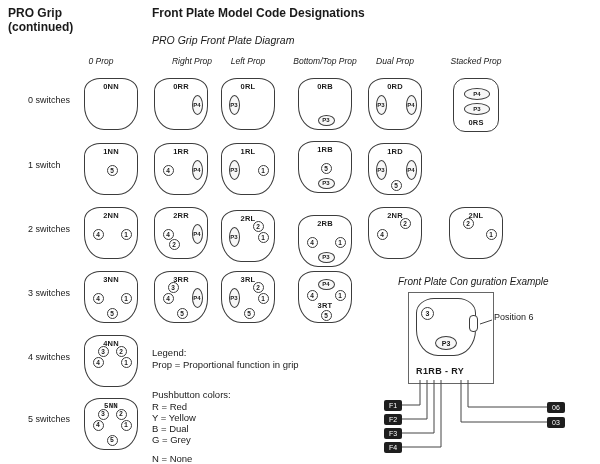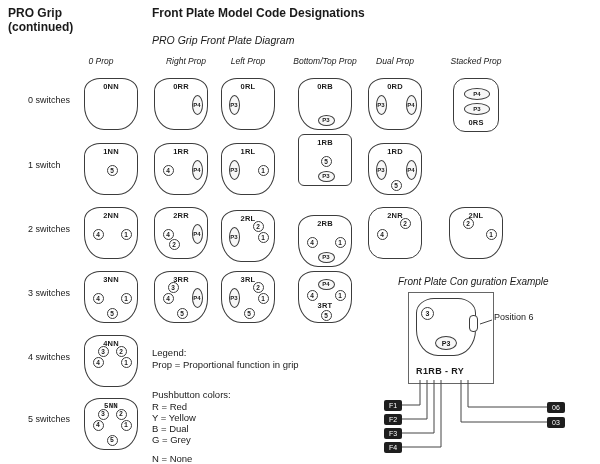--- a/index.html
+++ b/index.html
@@ -66,21 +66,21 @@
 </style>
 </head>
 <body>
 
 <div class="abs sec-title">PRO Grip</div>
 <div class="abs sec-sub">(continued)</div>
 <div class="abs page-title">Front Plate Model Code Designations</div>
 <div class="abs diagram-title">PRO Grip Front Plate Diagram</div>
 
 <div class="abs col-header" style="left:63px">0 Prop</div>
-<div class="abs col-header" style="left:148px">Right Prop</div>
+<div class="abs col-header" style="left:154px">Right Prop</div>
 <div class="abs col-header" style="left:210px">Left Prop</div>
 <div class="abs col-header" style="left:287px">Bottom/Top Prop</div>
 <div class="abs col-header" style="left:357px">Dual Prop</div>
 <div class="abs col-header" style="left:438px">Stacked Prop</div>
 
 <div class="abs row-label" style="top:95px">0 switches</div>
 <div class="abs row-label" style="top:160px">1 switch</div>
 <div class="abs row-label" style="top:224px">2 switches</div>
 <div class="abs row-label" style="top:288px">3 switches</div>
 <div class="abs row-label" style="top:352px">4 switches</div>
@@ -119,21 +119,21 @@
     <div class="grip" style="left: 154px; top: 143px;">
       <div class="grip-code pos-top">1RR</div>
       <div class="pushbutton" style="left: 7.5px; top: 20.5px;">4</div>
       <div class="prop-paddle" style="left: 36.5px; top: 16px; width: 11px; height: 20px;">P4</div>
     </div>
     <div class="grip" style="left: 221px; top: 143px;">
       <div class="grip-code pos-top">1RL</div>
       <div class="prop-paddle" style="left: 6.5px; top: 16px; width: 11px; height: 20px;">P3</div>
       <div class="pushbutton" style="left: 35.5px; top: 20.5px;">1</div>
     </div>
-    <div class="grip" style="left: 298px; top: 134px; border-radius: 6px;">
+    <div class="grip" style="left: 298px; top: 141px;">
       <div class="grip-code pos-top">1RB</div>
       <div class="pushbutton" style="left: 21.5px; top: 20.5px;">5</div>
       <div class="prop-paddle" style="left: 18.5px; top: 35.5px; width: 17px; height: 11px;">P3</div>
     </div>
     <div class="grip" style="left: 368px; top: 143px;">
       <div class="grip-code pos-top">1RD</div>
       <div class="prop-paddle" style="left: 6.5px; top: 16px; width: 11px; height: 20px;">P3</div>
       <div class="prop-paddle" style="left: 36.5px; top: 16px; width: 11px; height: 20px;">P4</div>
       <div class="pushbutton" style="left: 21.5px; top: 35.5px;">5</div>
     </div>
@@ -153,21 +153,21 @@
       <div class="prop-paddle" style="left: 6.5px; top: 16px; width: 11px; height: 20px;">P3</div>
       <div class="pushbutton" style="left: 30.5px; top: 9.5px;">2</div>
       <div class="pushbutton" style="left: 35.5px; top: 20.5px;">1</div>
     </div>
     <div class="grip" style="left: 298px; top: 215px; padding-left: 36px;">
       <div class="grip-code pos-top">2RB</div>
       <div class="pushbutton" style="left: 7.5px; top: 20.5px;">4</div>
       <div class="pushbutton" style="left: 35.5px; top: 20.5px;">1</div>
       <div class="prop-paddle" style="left: 18.5px; top: 35.5px; width: 17px; height: 11px;">P3</div>
     </div>
-    <div class="grip" style="left: 368px; top: 207px; border-radius: 15px;">
+    <div class="grip" style="left: 368px; top: 207px;">
       <div class="grip-code pos-top">2NR</div>
       <div class="pushbutton" style="left: 30.5px; top: 9.5px;">2</div>
       <div class="pushbutton" style="left: 7.5px; top: 20.5px;">4</div>
     </div>
     <div class="grip" style="left: 449px; top: 207px;">
       <div class="grip-code pos-top">2NL</div>
       <div class="pushbutton" style="left: 12.5px; top: 9.5px;">2</div>
       <div class="pushbutton" style="left: 35.5px; top: 20.5px;">1</div>
     </div>
     <div class="grip" style="left: 84px; top: 271px;">

